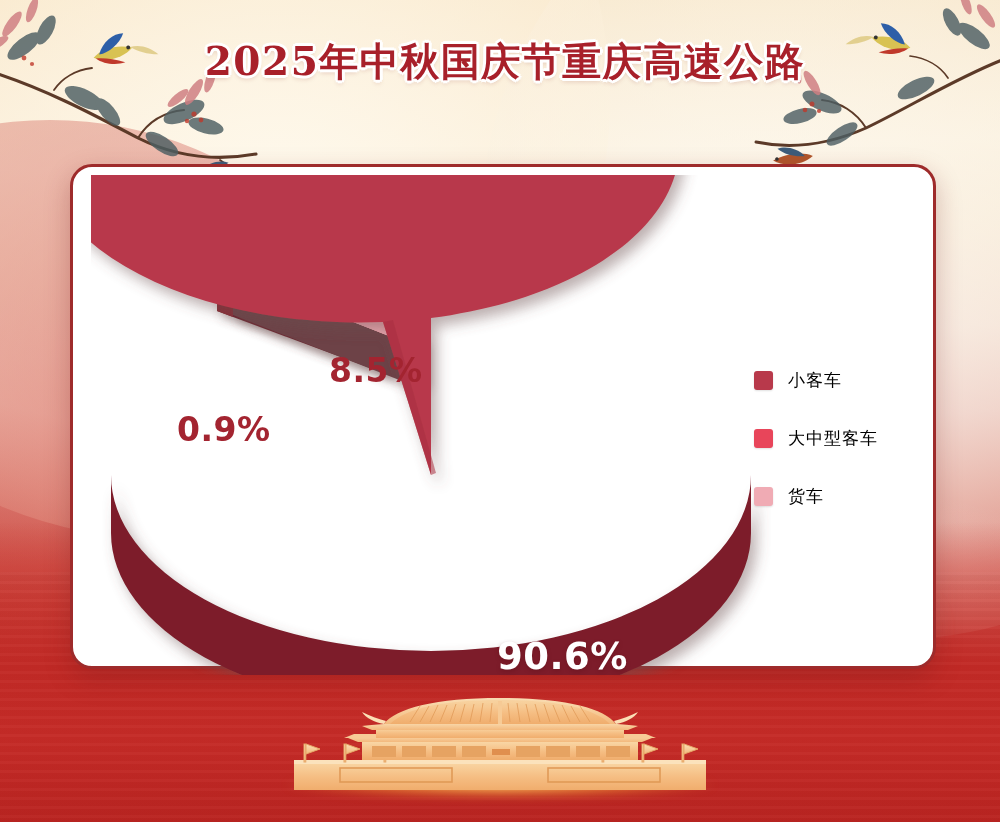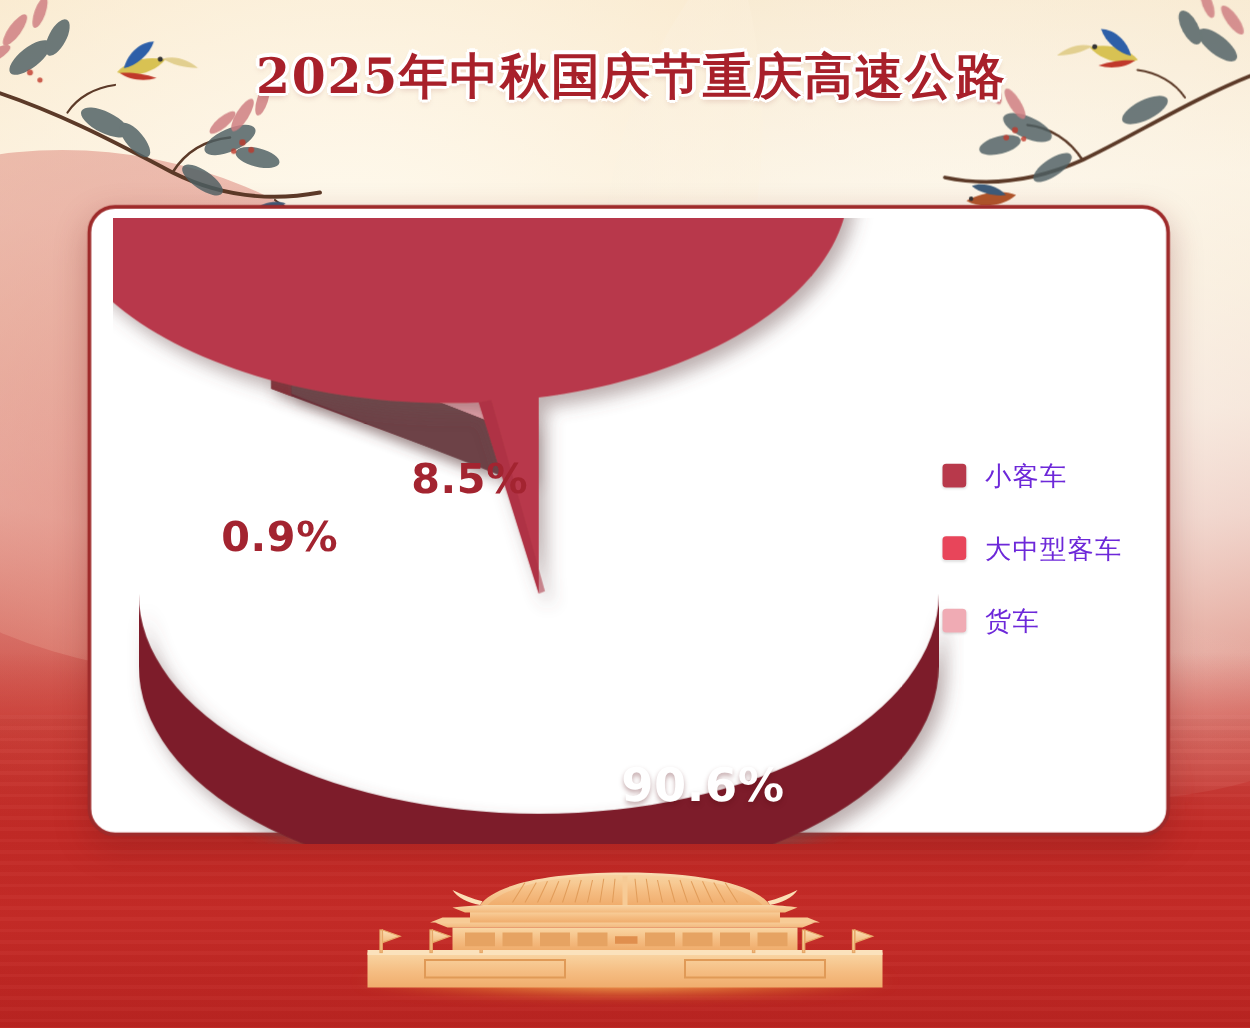--- a/index.html
+++ b/index.html
@@ -110,32 +110,32 @@
   .pct {
     position:absolute;
     font-weight:bold;
     font-family:"DejaVu Sans","Liberation Sans",sans-serif;
     white-space:nowrap;
   }
   .pct-small { font-size:33px; color:#a32430; letter-spacing:.5px; }
   .pct-main  { font-size:37px; color:#ffffff; letter-spacing:.5px;
                text-shadow:0 2px 4px rgba(90,15,20,.35); }
   #lbl-0 { left:104px; top:243px; }      
-  #lbl-1 { left:256px; top:196px; }      
-  #lbl-2 { left:424px; top:440px;text-align:right; }      
+  #lbl-1 { left:256px; top:184px; }      
+  #lbl-2 { left:424px; top:468px;text-align:right; }      
 
   
   .legend { position:absolute; left:681px; top:199px; }
   .legend-row { display:flex; align-items:center; height:29px; margin-bottom:29px; }
   .legend-swatch {
     width:19px; height:19px; border-radius:3px; margin-right:15px; flex:0 0 auto;
     box-shadow:0 1px 2px rgba(0,0,0,.12);
   }
   .legend-label {
-    font-size:21px; color:#6d28d9; letter-spacing:1px;
+    font-size:17px; color:#000000; letter-spacing:1px;
     font-family:"DejaVu Sans","Liberation Sans",sans-serif;
   }
 
   
   .gate { position:absolute; left:50%; transform:translateX(-50%); bottom:28px; z-index:4; }
   .gate svg { display:block; }
   .gate-glow {
     position:absolute; left:50%; transform:translateX(-50%); bottom:24px;
     width:430px; height:26px; z-index:3;
     background:radial-gradient(ellipse at 50% 50%, rgba(255,214,110,.95) 0%, rgba(252,170,60,.55) 38%, rgba(240,120,40,0) 72%);

